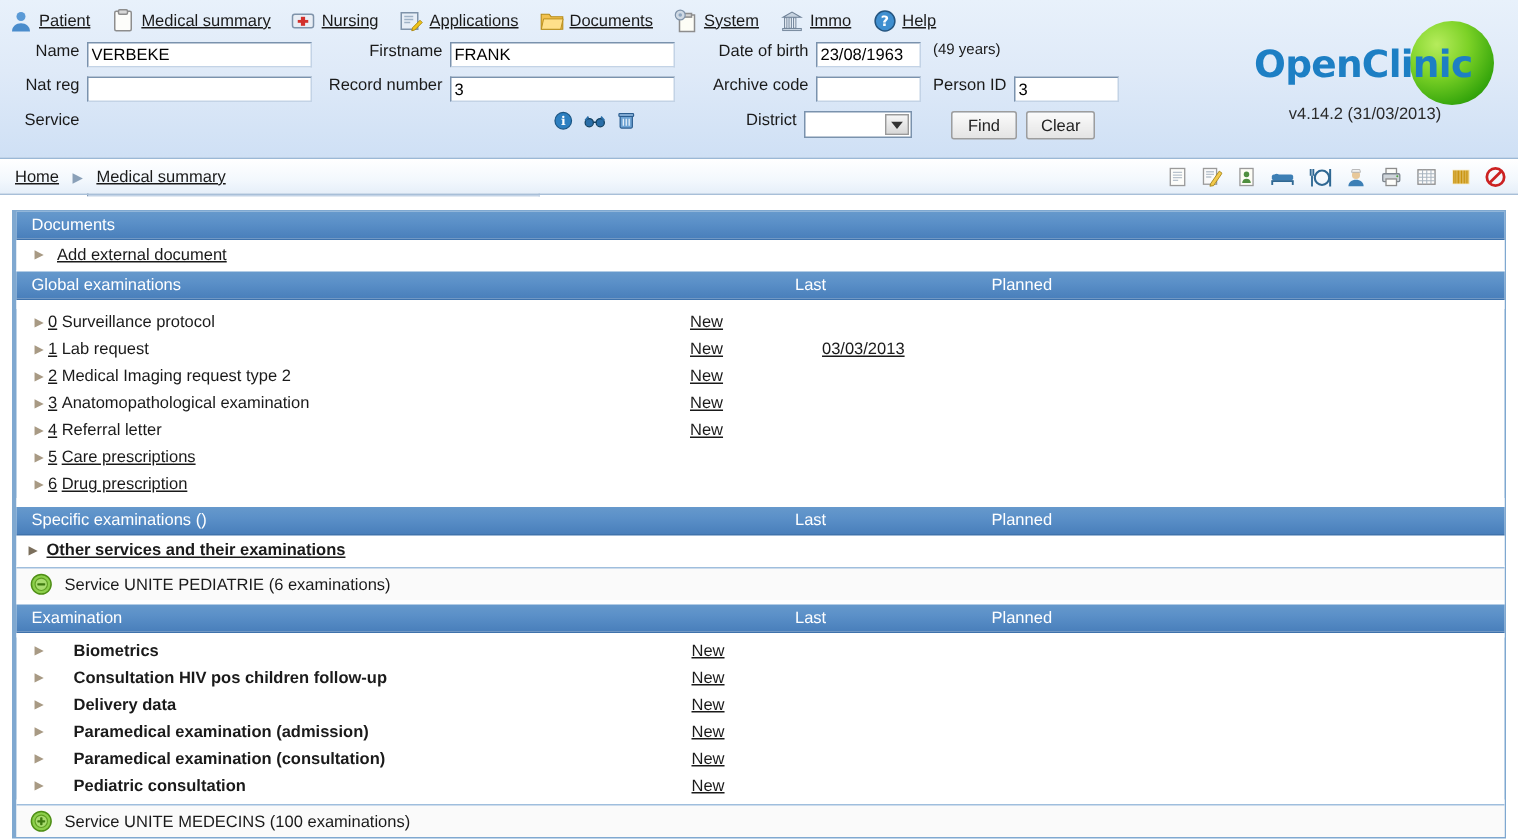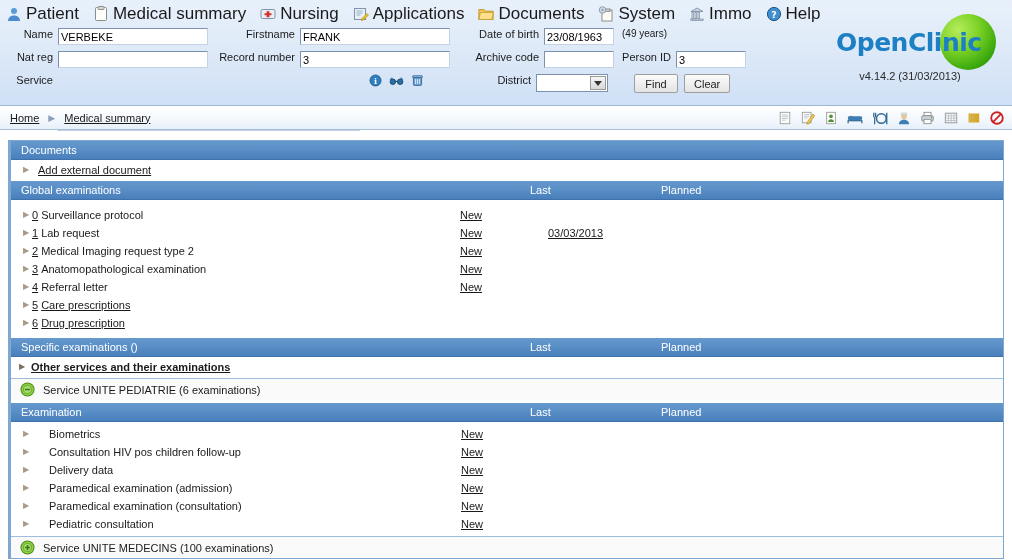--- a/index.html
+++ b/index.html
@@ -31,22 +31,23 @@
   }
   .navitem {
     display: flex;
     align-items: center;
     gap: 4px;
     margin-right: 14px;
     cursor: pointer;
     white-space: nowrap;
   }
   .navitem .navlabel {
-    font-size: 17px;
+    font-size: 11px;
     color: #1a1a1a;
+    text-decoration: underline;
   }
   .navicon { width: 16px; height: 16px; display:block; flex: 0 0 16px; }
 
   
   .pform {
     position: relative;
     padding: 4px 0 0 0;
   }
   .frow {
     display: flex;
@@ -205,21 +206,21 @@
   .exrow .lbl-link { text-decoration: underline; cursor:pointer; }
   .exrow .newcol {
     position:absolute; left: 449px;
     text-decoration: underline; cursor:pointer; color:#1a1a1a;
   }
   .exrow .newcol.indent2 { left: 450px; }
   .exrow .lastcol {
     position:absolute; left: 537px;
     text-decoration: underline; color:#1a1a1a;
   }
-  .exrow .indentlabel { padding-left: 17px; }
+  .exrow .indentlabel { padding-left: 17px; font-weight: bold; }
 
   .svcrow {
     display: flex; align-items: center;
     height: 22px;
     padding-left: 9px;
     font-size: 11px; color:#1a1a1a;
     background: #fafafa;
     gap: 8px;
   }
   .svcrow.bordered { border-top: 1px solid #9fbedd; }

